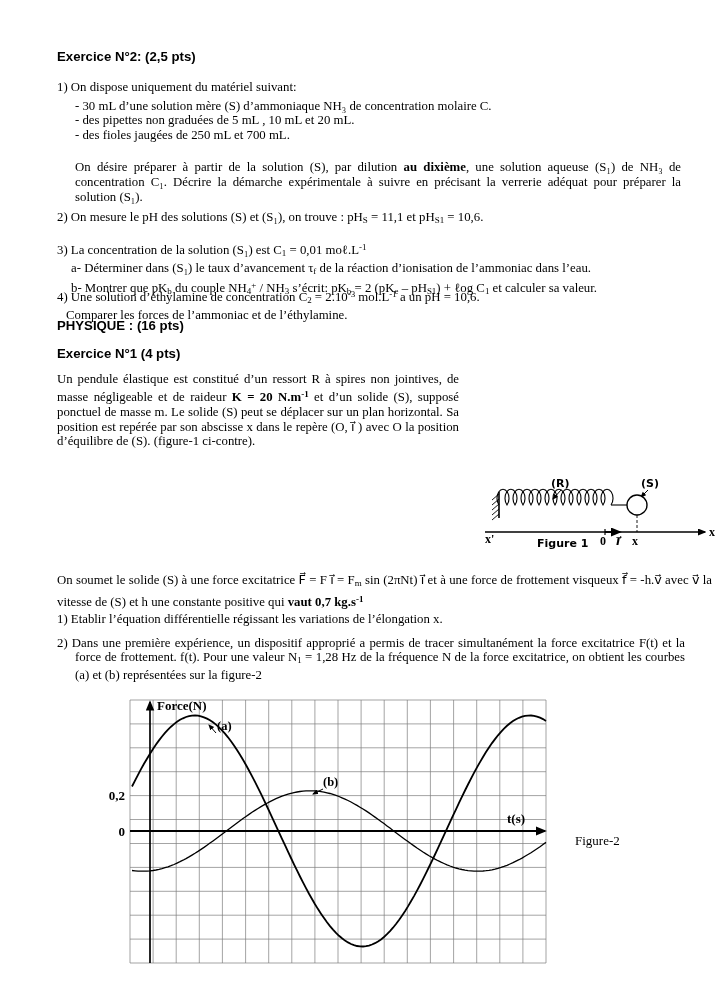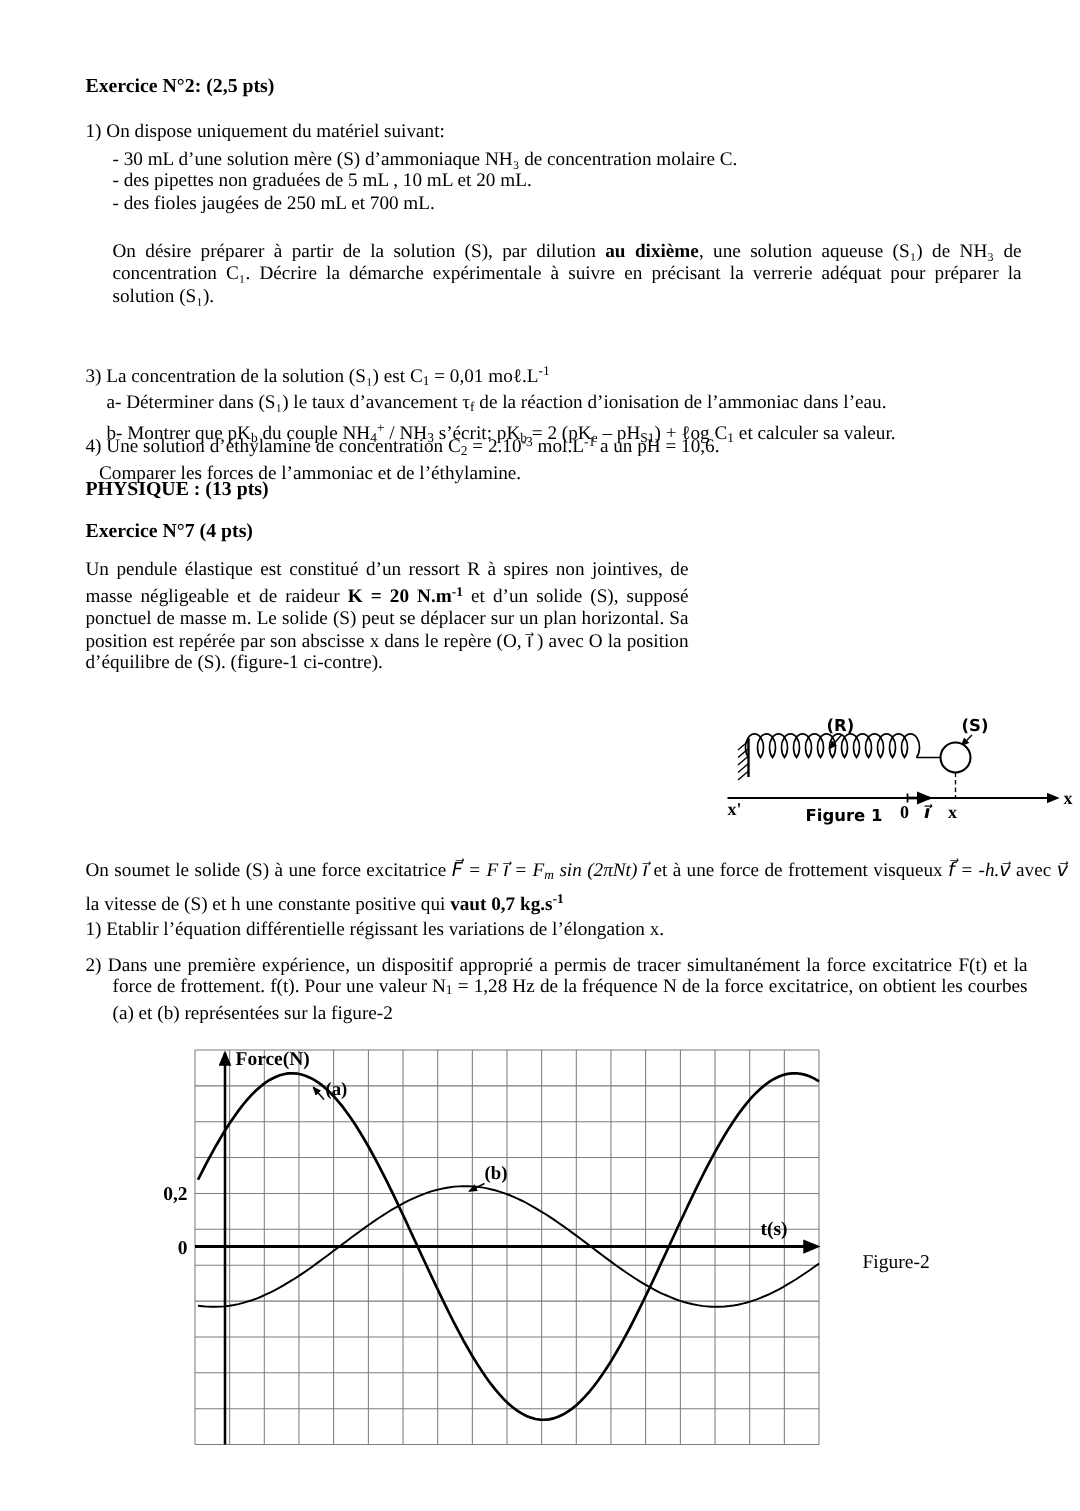--- a/index.html
+++ b/index.html
@@ -2,24 +2,24 @@
 <html><head>
 <meta charset="utf-8">
 <style>
   *{margin:0;padding:0;box-sizing:border-box}
   html{background:#fff}
   body{
     width:720px;height:1007px;position:relative;overflow:hidden;background:#fff;
     font-family:"Liberation Serif","DejaVu Sans",serif;font-size:12.8px;color:#000;line-height:14.4px;
   }
   .abs{position:absolute}
-  .heading{font-family:Liberation Serif, serif;font-size:13.2px;line-height:15px}
+  .heading{font-family:Liberation Sans, sans-serif;font-size:13.2px;line-height:15px}
   .just{text-align:justify}
   .b{font-weight:700}
-  .i{font-style:italic}
+  .i{}
   .sub{font-size:0.7em;vertical-align:-0.22em}
   .sup{font-size:0.7em;vertical-align:0.5em}
   .b.sup,.b.sub{font-weight:700}
   svg text{font-family:"Liberation Serif","DejaVu Sans",serif;fill:#000}
   svg .sansl{font-family:"DejaVu Sans","Liberation Sans",sans-serif}
 </style>
 </head>
 <body>
 
 <div class="abs heading" style="left:57px;top:49px"><span class="b">Exercice N°2:</span><span class="b"> (2,5 pts)</span></div>
@@ -28,36 +28,37 @@
 
 <div class="abs" style="left:75px;top:99px">
   <div>- 30 mL d’une solution mère (S) d’ammoniaque NH₃ de concentration molaire C.</div>
   <div>- des pipettes non graduées de 5 mL , 10 mL et 20 mL.</div>
   <div>- des fioles jaugées de  250 mL et 700 mL.</div>
 </div>
 
 <div class="abs just" style="left:75px;top:160px;width:606px;line-height:14.8px"><span>On désire préparer à partir de la solution (S), par dilution </span><span class="b">au dixième</span><span>, une solution aqueuse (S₁) de NH₃ de concentration C₁. Décrire la démarche expérimentale à suivre en précisant la verrerie adéquat pour préparer la solution (S₁).</span></div>
 
 <div class="abs" style="left:57px;top:210px">
+  <div><span>2) On mesure le pH des solutions (S) et (S₁), on trouve : pH</span><span class="sub">S</span><span> = 11,1 et  pH</span><span class="sub">S1</span><span> = 10,6.</span></div>
 </div>
 
 <div class="abs" style="left:57px;top:240px">
   <div><span>3) La concentration de la solution (S₁)  est  C</span><span class="sub">1</span><span> = 0,01 moℓ.L</span><span class="sup">-1</span></div>
   <div style="padding-left:14px"><span>a- Déterminer dans (S₁) le taux d’avancement τ</span><span class="sub">f</span><span> de la réaction d’ionisation de l’ammoniac dans l’eau.</span></div>
   <div style="padding-left:14px"><span>b- Montrer que  pK</span><span class="sub">b</span><span> du couple NH</span><span class="sub">4</span><span class="sup">+</span><span> / NH</span><span class="sub">3</span><span> s’écrit:  pK</span><span class="sub">b</span><span> = 2 (pK</span><span class="sub">e</span><span> – pH</span><span class="sub">S1</span><span>) + ℓog C</span><span class="sub">1</span><span> et calculer sa valeur.</span></div>
 </div>
 
 <div class="abs" style="left:57px;top:287px">
   <div><span>4) Une solution d’éthylamine de concentration C</span><span class="sub">2</span><span> = 2.10</span><span class="sup">-3</span><span> mol.L</span><span class="sup">-1</span><span> a un pH = 10,6.</span></div>
   <div style="padding-left:9px">Comparer les forces de  l’ammoniac et de l’éthylamine.</div>
 </div>
 
-<div class="abs heading" style="left:57px;top:318px"><span class="b">PHYSIQUE : </span><span class="b">(13 pts)</span></div>
+<div class="abs heading" style="left:57px;top:318px"><span class="b">PHYSIQUE : </span><span class="b">(16 pts)</span></div>
 
-<div class="abs heading" style="left:57px;top:346px"><span class="b">Exercice N°7 </span><span class="b">(4 pts)</span></div>
+<div class="abs heading" style="left:57px;top:346px"><span class="b">Exercice N°1 </span><span class="b">(4 pts)</span></div>
 
 <div class="abs just" style="left:57px;top:372px;width:402px;line-height:14.7px"><span>Un pendule élastique est constitué d’un ressort R à spires non jointives, de masse négligeable et de raideur </span><span class="b">K = 20 N.m</span><span class="b sup">-1</span><span> et d’un solide (S), supposé ponctuel de masse m. Le solide (S) peut se déplacer sur un plan horizontal. Sa position est repérée par son abscisse x dans le repère (O, i⃗ ) avec O la position d’équilibre de (S). (figure-1 ci-contre).</span></div>
 
 <svg class="abs" style="left:483px;top:474px" width="236" height="92" viewBox="0 0 236 92">
   <defs>
     <marker id="ar1" markerWidth="6" markerHeight="6" refX="5" refY="2.5" orient="auto">
       <path d="M0 0L6 2.5L0 5z"></path>
     </marker>
   </defs>
   <text x="68" y="13" font-weight="bold" font-size="11" class="sansl">(R)</text>

